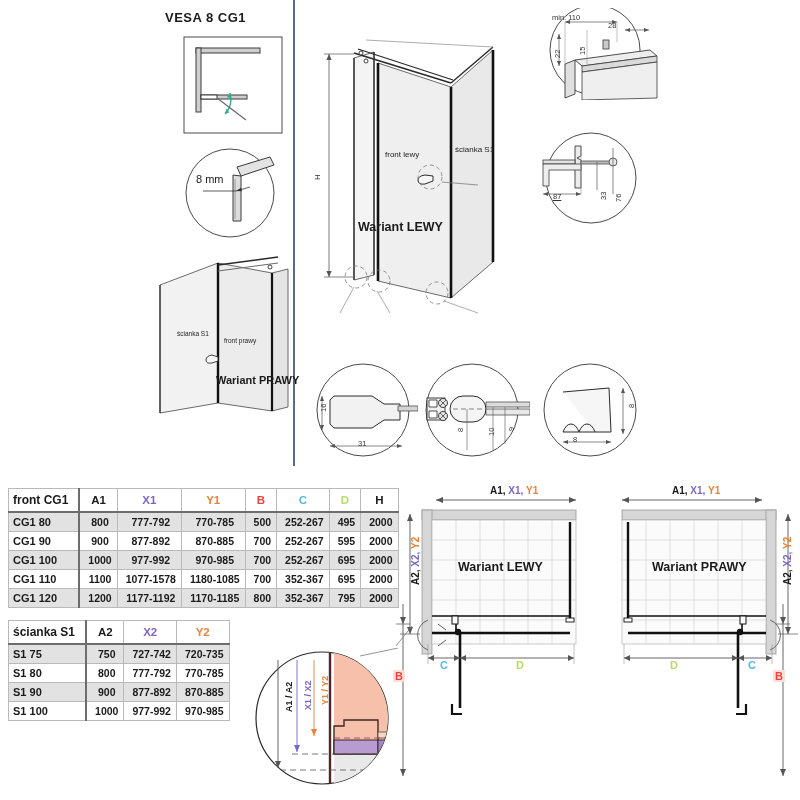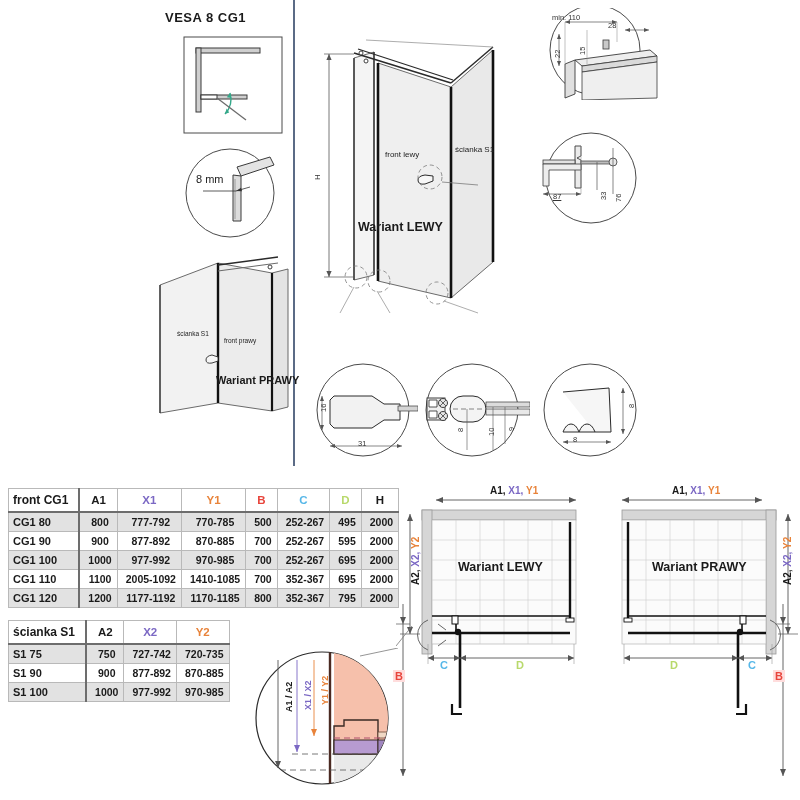--- a/index.html
+++ b/index.html
@@ -274,22 +274,22 @@
       <td>977-992</td>
       <td>970-985</td>
       <td>700</td>
       <td>252-267</td>
       <td>695</td>
       <td>2000</td>
     </tr>
     <tr>
       <td class="name">CG1 110</td>
       <td>1100</td>
-      <td>2005-1092</td>
-      <td>1410-1085</td>
+      <td>1077-1578</td>
+      <td>1180-1085</td>
       <td>700</td>
       <td>352-367</td>
       <td>695</td>
       <td>2000</td>
     </tr>
     <tr>
       <td class="name">CG1 120</td>
       <td>1200</td>
       <td>1177-1192</td>
       <td>1170-1185</td>
@@ -309,20 +309,26 @@
       <th class="c-X">X2</th>
       <th class="c-Y">Y2</th>
     </tr>
   </thead>
   <tbody>
     <tr>
       <td class="name">S1 75</td>
       <td>750</td>
       <td>727-742</td>
       <td>720-735</td>
+    </tr>
+    <tr>
+      <td class="name">S1 80</td>
+      <td>800</td>
+      <td>777-792</td>
+      <td>770-785</td>
     </tr>
     <tr>
       <td class="name">S1 90</td>
       <td>900</td>
       <td>877-892</td>
       <td>870-885</td>
     </tr>
     <tr>
       <td class="name">S1 100</td>
       <td>1000</td>

